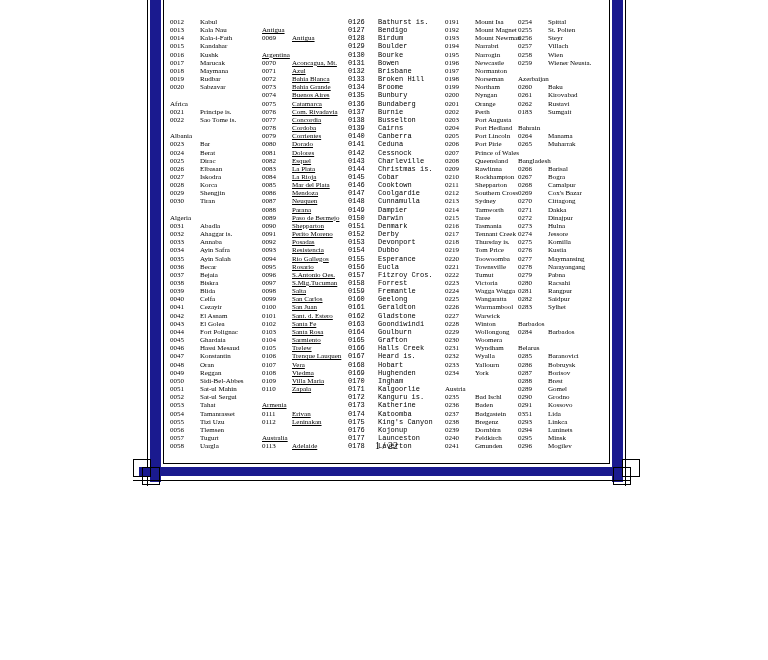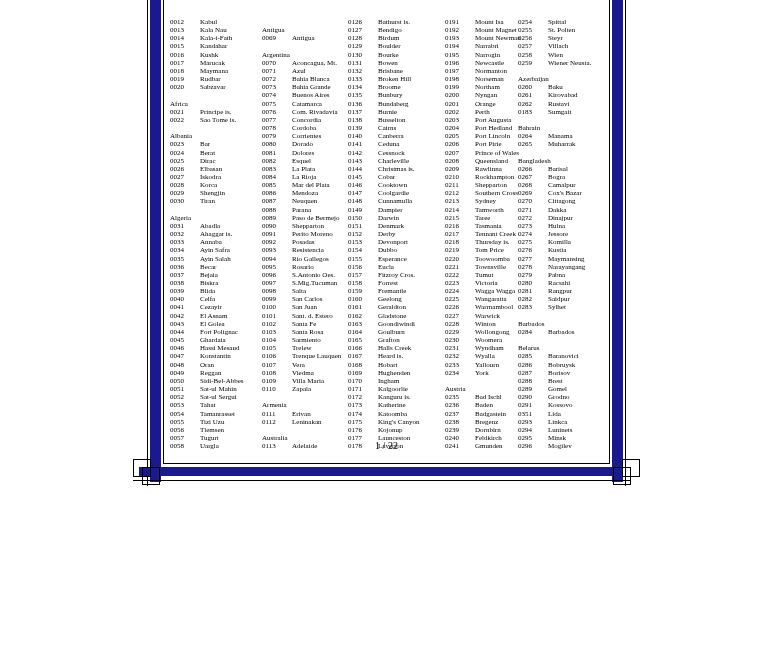--- a/index.html
+++ b/index.html
@@ -89,21 +89,21 @@
         <div class="row"><span class="code">0050</span><span>Sidi-Bel-Abbes</span></div>
         <div class="row"><span class="code">0051</span><span>Sat-ul Mahin</span></div>
         <div class="row"><span class="code">0052</span><span>Sat-ul Sergui</span></div>
         <div class="row"><span class="code">0053</span><span>Tahat</span></div>
         <div class="row"><span class="code">0054</span><span>Tamanrasset</span></div>
         <div class="row"><span class="code">0055</span><span>Tizi Uzu</span></div>
         <div class="row"><span class="code">0056</span><span>Tlemsen</span></div>
         <div class="row"><span class="code">0057</span><span>Tugurt</span></div>
         <div class="row"><span class="code">0058</span><span>Uargla</span></div>
       </div>
-      <div class="col" style="left: 262px;">
+      <div class="col" style="left: 262px; text-decoration: underline;">
         <div class="row"></div>
         <div class="row hdr">Antigua</div>
         <div class="row"><span class="code">0069</span><span>Antigua</span></div>
         <div class="row"></div>
         <div class="row hdr">Argentina</div>
         <div class="row"><span class="code">0070</span><span>Aconcagua, Mt.</span></div>
         <div class="row"><span class="code">0071</span><span>Azul</span></div>
         <div class="row"><span class="code">0072</span><span>Bahia Blanca</span></div>
         <div class="row"><span class="code">0073</span><span>Bahia Grande</span></div>
         <div class="row"><span class="code">0074</span><span>Buenos Aires</span></div>
@@ -144,21 +144,21 @@
         <div class="row"><span class="code">0109</span><span>Villa Maria</span></div>
         <div class="row"><span class="code">0110</span><span>Zapala</span></div>
         <div class="row"></div>
         <div class="row hdr">Armenia</div>
         <div class="row"><span class="code">0111</span><span>Erivan</span></div>
         <div class="row"><span class="code">0112</span><span>Leninakan</span></div>
         <div class="row"></div>
         <div class="row hdr">Australia</div>
         <div class="row"><span class="code">0113</span><span>Adelaide</span></div>
       </div>
-      <div class="col" style="left: 348px;">
+      <div class="col" style="left: 348px; font-family: Liberation Mono, monospace;">
         <div class="row"><span class="code">0126</span><span>Bathurst is.</span></div>
         <div class="row"><span class="code">0127</span><span>Bendigo</span></div>
         <div class="row"><span class="code">0128</span><span>Birdum</span></div>
         <div class="row"><span class="code">0129</span><span>Boulder</span></div>
         <div class="row"><span class="code">0130</span><span>Bourke</span></div>
         <div class="row"><span class="code">0131</span><span>Bowen</span></div>
         <div class="row"><span class="code">0132</span><span>Brisbane</span></div>
         <div class="row"><span class="code">0133</span><span>Broken Hill</span></div>
         <div class="row"><span class="code">0134</span><span>Broome</span></div>
         <div class="row"><span class="code">0135</span><span>Bunbury</span></div>

